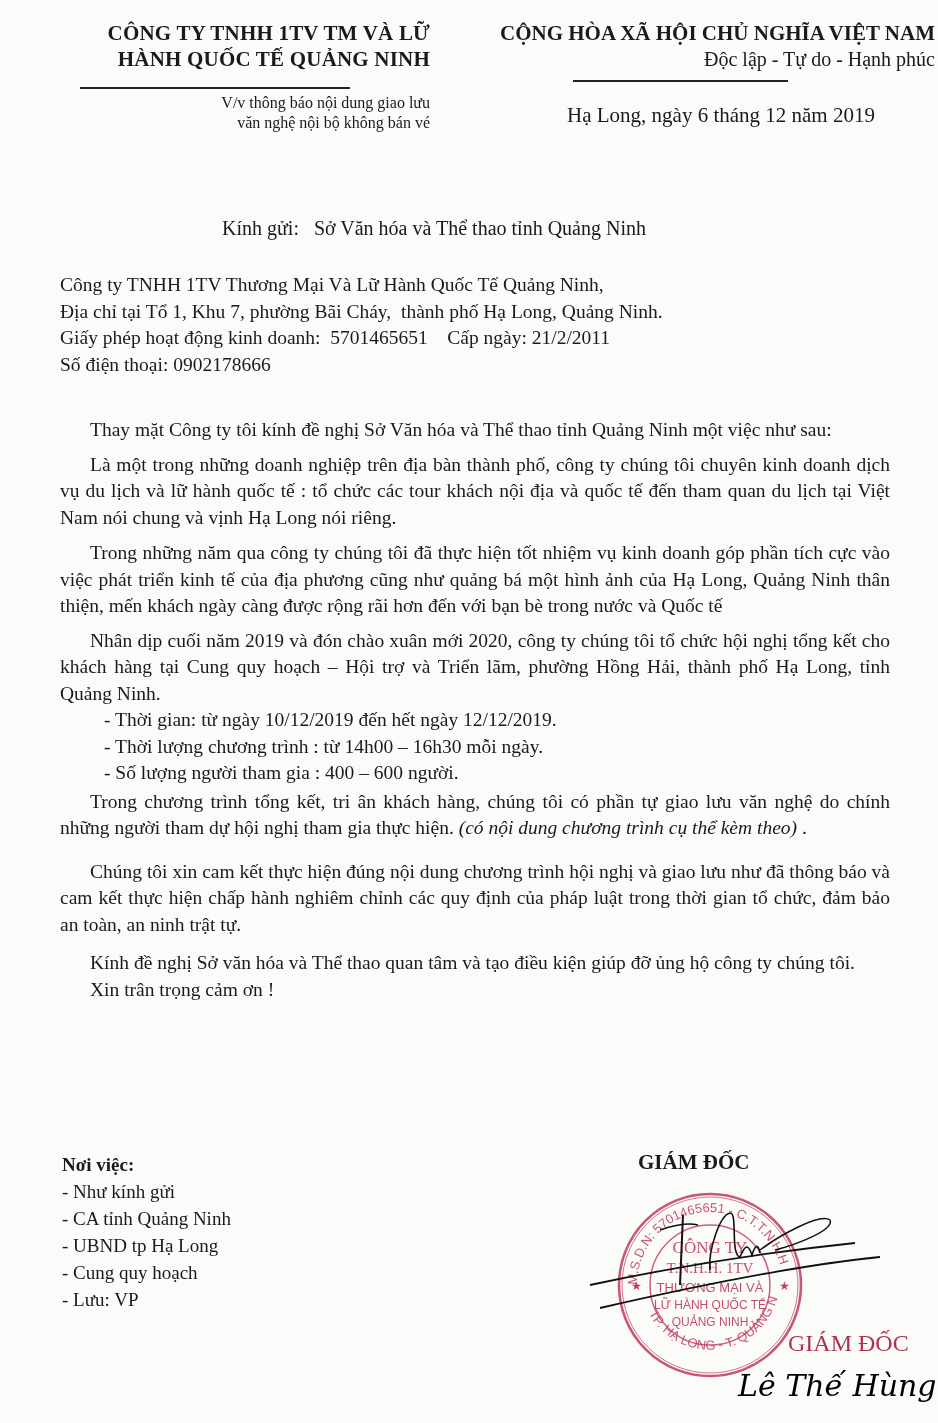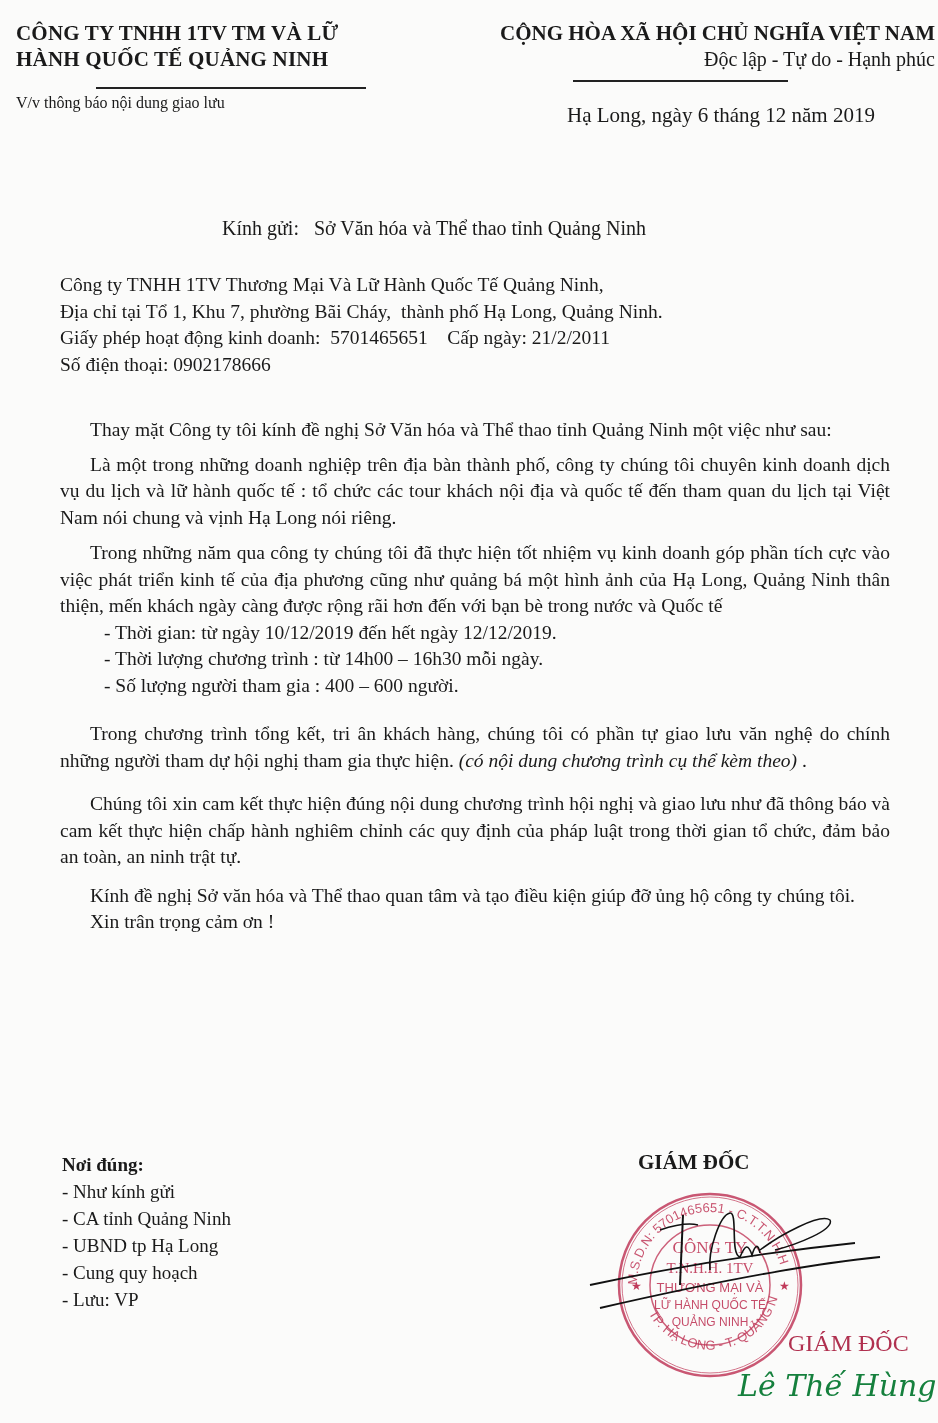--- a/index.html
+++ b/index.html
@@ -4,21 +4,21 @@
   <style>
     html, body { margin: 0; padding: 0; }
     body {
       width: 938px; height: 1423px; overflow: hidden;
       background: #fbfbfa;
       font-family: "Liberation Serif", "DejaVu Serif", serif;
       color: #1a1a1a;
       position: relative;
     }
     .abs { position: absolute; }
-    .hdr-left { left: 16px; top: 20px; width: 430px; text-align: left; }
+    .hdr-left { left: 0; top: 20px; width: 430px; text-align: right; }
     .hdr-left .co { font-weight: bold; font-size: 21px; line-height: 26px; letter-spacing: 0.2px; }
     .hdr-left .rule { width: 270px; height: 0; border-top: 2px solid #222; margin: 15px auto 4px auto; }
     .hdr-left .vv { font-size: 16px; line-height: 20px; }
     .hdr-right { left: 425px; top: 20px; width: 510px; text-align: right; }
     .hdr-right .nation { font-weight: bold; font-size: 21px; line-height: 26px; }
     .hdr-right .motto { font-size: 20px; line-height: 26px; }
     .hdr-right .rule { width: 215px; height: 0; border-top: 2px solid #222; margin: 8px auto 0 auto; }
     .date { left: 567px; top: 103px; font-size: 21px; }
     .recipient { left: 222px; top: 217px; font-size: 20px; white-space: pre; }
     .body { left: 60px; width: 830px; font-size: 19.5px; line-height: 26.5px; }
@@ -26,30 +26,31 @@
     .indent { text-indent: 30px; }
     .info { top: 272px; }
     .info div { white-space: pre; }
     .bullets div { padding-left: 44px; }
     .it { font-style: italic; }
     .noi-nhan { left: 62px; top: 1151px; font-size: 19px; line-height: 27px; }
     .noi-nhan .title { font-weight: bold; }
     .sig-title { left: 638px; top: 1150px; font-weight: bold; font-size: 21px; }
     .stamp { left: 615px; top: 1190px; width: 190px; height: 190px; }
     .red-title { left: 788px; top: 1330px; color: #b0304f; font-size: 24px; }
-    .red-name { left: 738px; top: 1368px; color: #15803d; font-size: 30px; font-style: italic; font-family: "DejaVu Serif", serif; }
+    .red-name { left: 738px; top: 1368px; color: #000000; font-size: 30px; font-style: italic; font-family: "DejaVu Serif", serif; }
   </style>
 </head>
 <body>
 
 <div class="abs hdr-left">
   <div class="co">CÔNG TY TNHH 1TV TM VÀ  LỮ</div>
   <div class="co">HÀNH QUỐC TẾ QUẢNG NINH</div>
   <div class="rule"></div>
   <div class="vv">V/v thông báo nội dung giao lưu</div>
+  <div class="vv">văn nghệ nội bộ không bán vé</div>
 </div>
 
 <div class="abs hdr-right">
   <div class="nation">CỘNG HÒA XÃ HỘI CHỦ NGHĨA VIỆT NAM</div>
   <div class="motto">Độc lập - Tự do - Hạnh phúc</div>
   <div class="rule"></div>
 </div>
 <div class="abs date">Hạ Long, ngày 6 tháng 12 năm 2019</div>
 
 <div class="abs recipient">Kính gửi:   Sở Văn hóa và Thể thao tỉnh Quảng Ninh</div>
@@ -58,33 +59,34 @@
   <div>Công ty TNHH 1TV Thương Mại Và Lữ Hành Quốc Tế Quảng Ninh,</div>
   <div>Địa chỉ tại Tổ 1, Khu 7, phường Bãi Cháy,  thành phố Hạ Long, Quảng Ninh.</div>
   <div>Giấy phép hoạt động kinh doanh:  5701465651    Cấp ngày: 21/2/2011</div>
   <div>Số điện thoại: 0902178666</div>
 </div>
 
 <div class="abs body" style="top:417px;">
   <p class="indent">Thay mặt Công ty tôi kính đề nghị Sở Văn hóa và Thể thao tỉnh Quảng Ninh  một việc như sau:</p>
   <p class="indent" style="margin-top:8px;">Là một trong những doanh nghiệp trên địa bàn thành phố, công ty chúng tôi chuyên kinh doanh dịch vụ du lịch và lữ hành quốc tế :  tổ chức các tour  khách nội địa và quốc tế đến tham quan du lịch tại Việt Nam nói chung và vịnh Hạ Long nói riêng.</p>
   <p class="indent" style="margin-top:9px;">Trong những năm qua công ty chúng tôi đã thực hiện tốt nhiệm vụ kinh doanh góp phần tích cực vào việc phát triển kinh tế của địa phương cũng như quảng bá một hình ảnh của Hạ Long, Quảng Ninh thân thiện, mến khách ngày càng được  rộng rãi hơn đến với bạn bè  trong nước và Quốc tế</p>
+  <p class="indent" style="margin-top:8px;">Nhân dịp cuối năm 2019 và đón chào xuân mới 2020, công ty chúng tôi tổ chức hội nghị tổng kết cho khách hàng tại Cung quy hoạch – Hội trợ và Triển lãm, phường Hồng Hải, thành phố Hạ Long, tỉnh Quảng Ninh.</p>
   <div class="bullets">
     <div>- Thời gian: từ ngày 10/12/2019 đến hết ngày 12/12/2019.</div>
     <div>- Thời lượng chương trình : từ 14h00 – 16h30 mỗi ngày.</div>
     <div>- Số lượng người tham gia : 400 – 600 người.</div>
   </div>
-  <p class="indent" style="margin-top:22px;"><span>Trong chương trình tổng kết, tri ân khách hàng, chúng tôi có phần tự giao lưu văn nghệ do chính những người tham dự hội nghị tham gia thực hiện. </span><span class="it">(có nội dung chương trình cụ thể kèm theo)</span><span> .</span></p>
+  <p class="indent" style="margin-top:2px;"><span>Trong chương trình tổng kết, tri ân khách hàng, chúng tôi có phần tự giao lưu văn nghệ do chính những người tham dự hội nghị tham gia thực hiện. </span><span class="it">(có nội dung chương trình cụ thể kèm theo)</span><span> .</span></p>
   <p class="indent" style="margin-top:17px;">Chúng tôi xin cam kết thực hiện đúng nội dung chương trình hội nghị và giao lưu như đã thông báo và cam kết thực hiện chấp hành nghiêm chỉnh các quy định của pháp luật trong thời gian tổ chức, đảm bảo an toàn, an ninh trật tự.</p>
   <p class="indent" style="margin-top:12px;">Kính đề nghị Sở văn hóa và Thể thao quan tâm và tạo điều kiện giúp đỡ ủng hộ công ty chúng tôi.</p>
   <p class="indent" style="">Xin trân trọng cảm ơn !</p>
 </div>
 
 <div class="abs noi-nhan">
-  <div class="title">Nơi đúng:</div>
+  <div class="title">Nơi việc:</div>
   <div>- Như kính gửi</div>
   <div>- CA tỉnh Quảng Ninh</div>
   <div>- UBND tp Hạ Long</div>
   <div>- Cung quy hoạch</div>
   <div>- Lưu: VP</div>
 </div>
 
 <div class="abs sig-title">GIÁM ĐỐC</div>
 
 <div class="abs stamp">

